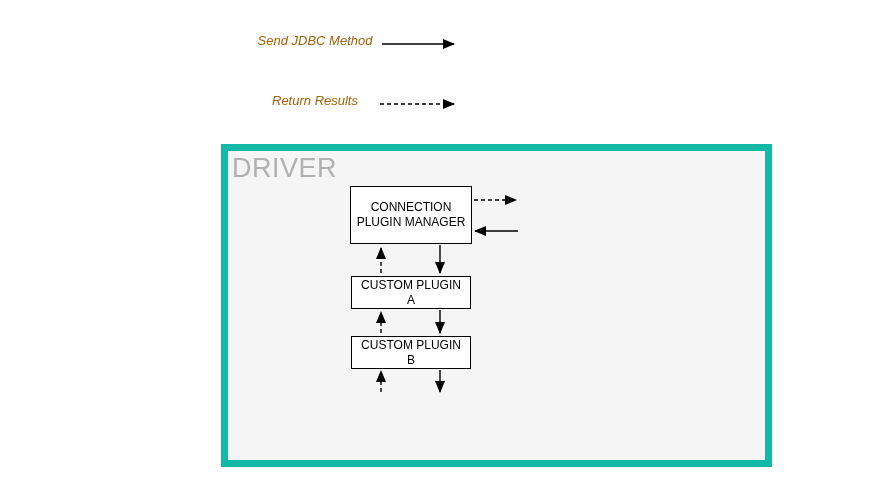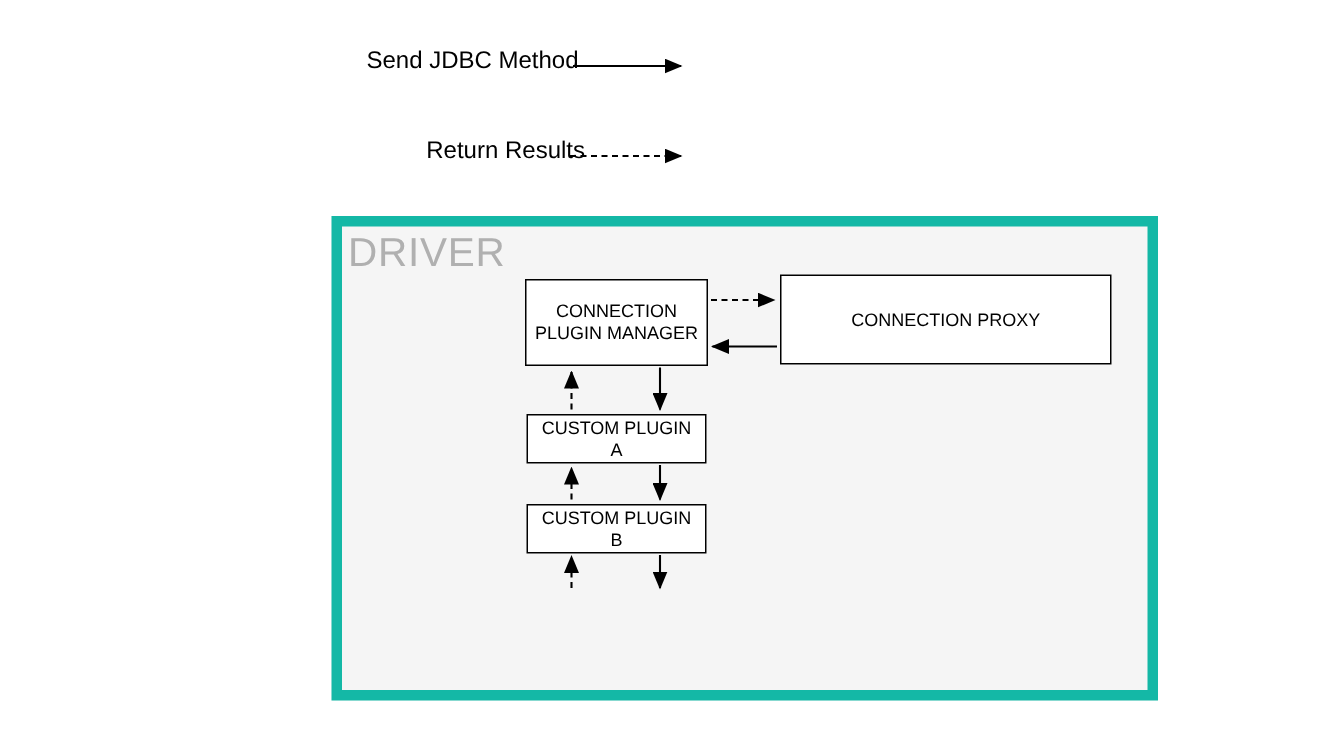--- a/index.html
+++ b/index.html
@@ -9,23 +9,24 @@
     height: 500px;
     background: #ffffff;
     font-family: "Liberation Sans", sans-serif;
     overflow: hidden;
   }
   .legend-label {
     position: absolute;
     left: 240px;
     width: 150px;
     text-align: center;
-    font-size: 16px;
-    color: #000000;
+    font-size: 13px;
+    color: #a16207;
     line-height: 14px;
+    font-style: italic;
   }
   .driver-box {
     position: absolute;
     left: 221px;
     top: 144px;
     width: 537px;
     height: 309px;
     background: #f5f5f5;
     border: 7px solid #14b8a6;
   }
@@ -66,33 +67,30 @@
   svg.overlay line { stroke: #000000; stroke-width: 1.4; }
   svg.overlay line.dashed { stroke-dasharray: 4 3; }
 </style>
 </head>
 <body>
 
 <div class="stage">
 
   <div class="legend-label" style="top:34px;">Send JDBC Method</div>
 
-  <div class="legend-label" style="top:94px;text-align:right;">Return Results</div>
+  <div class="legend-label" style="top:94px;">Return Results</div>
 
   <div class="driver-box">
     <div class="driver-label">DRIVER</div>
   </div>
 
   <div class="node" id="node-manager">
     <span>CONNECTION PLUGIN MANAGER</span>
   </div>
 
-  <div class="node" id="node-proxy">
-    <span>CONNECTION PROXY</span>
-  </div>
 
   <div class="node" id="node-plugin-a">
     <span>CUSTOM PLUGIN A</span>
   </div>
 
   <div class="node" id="node-plugin-b">
     <span>CUSTOM PLUGIN B</span>
   </div>
 
 

